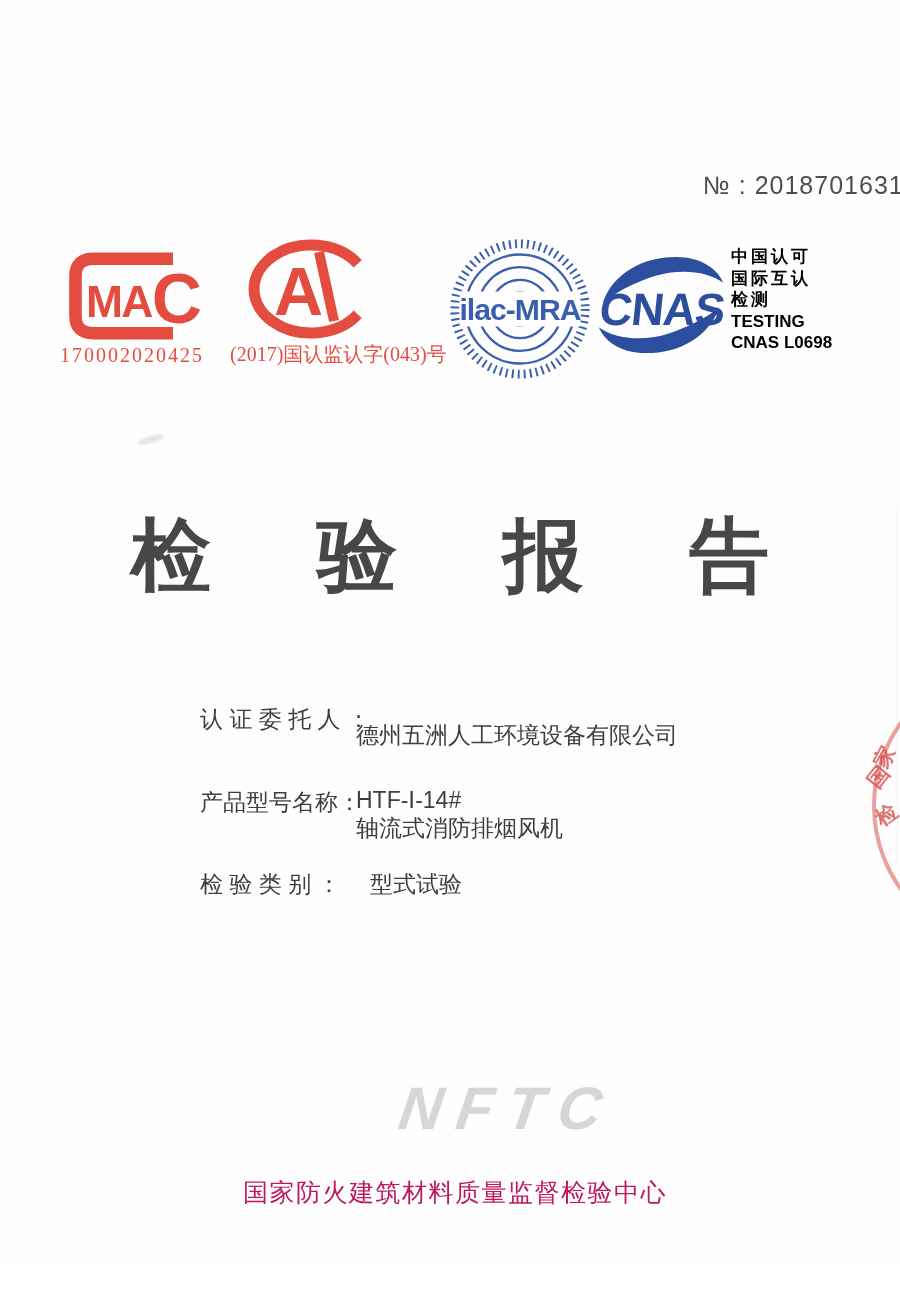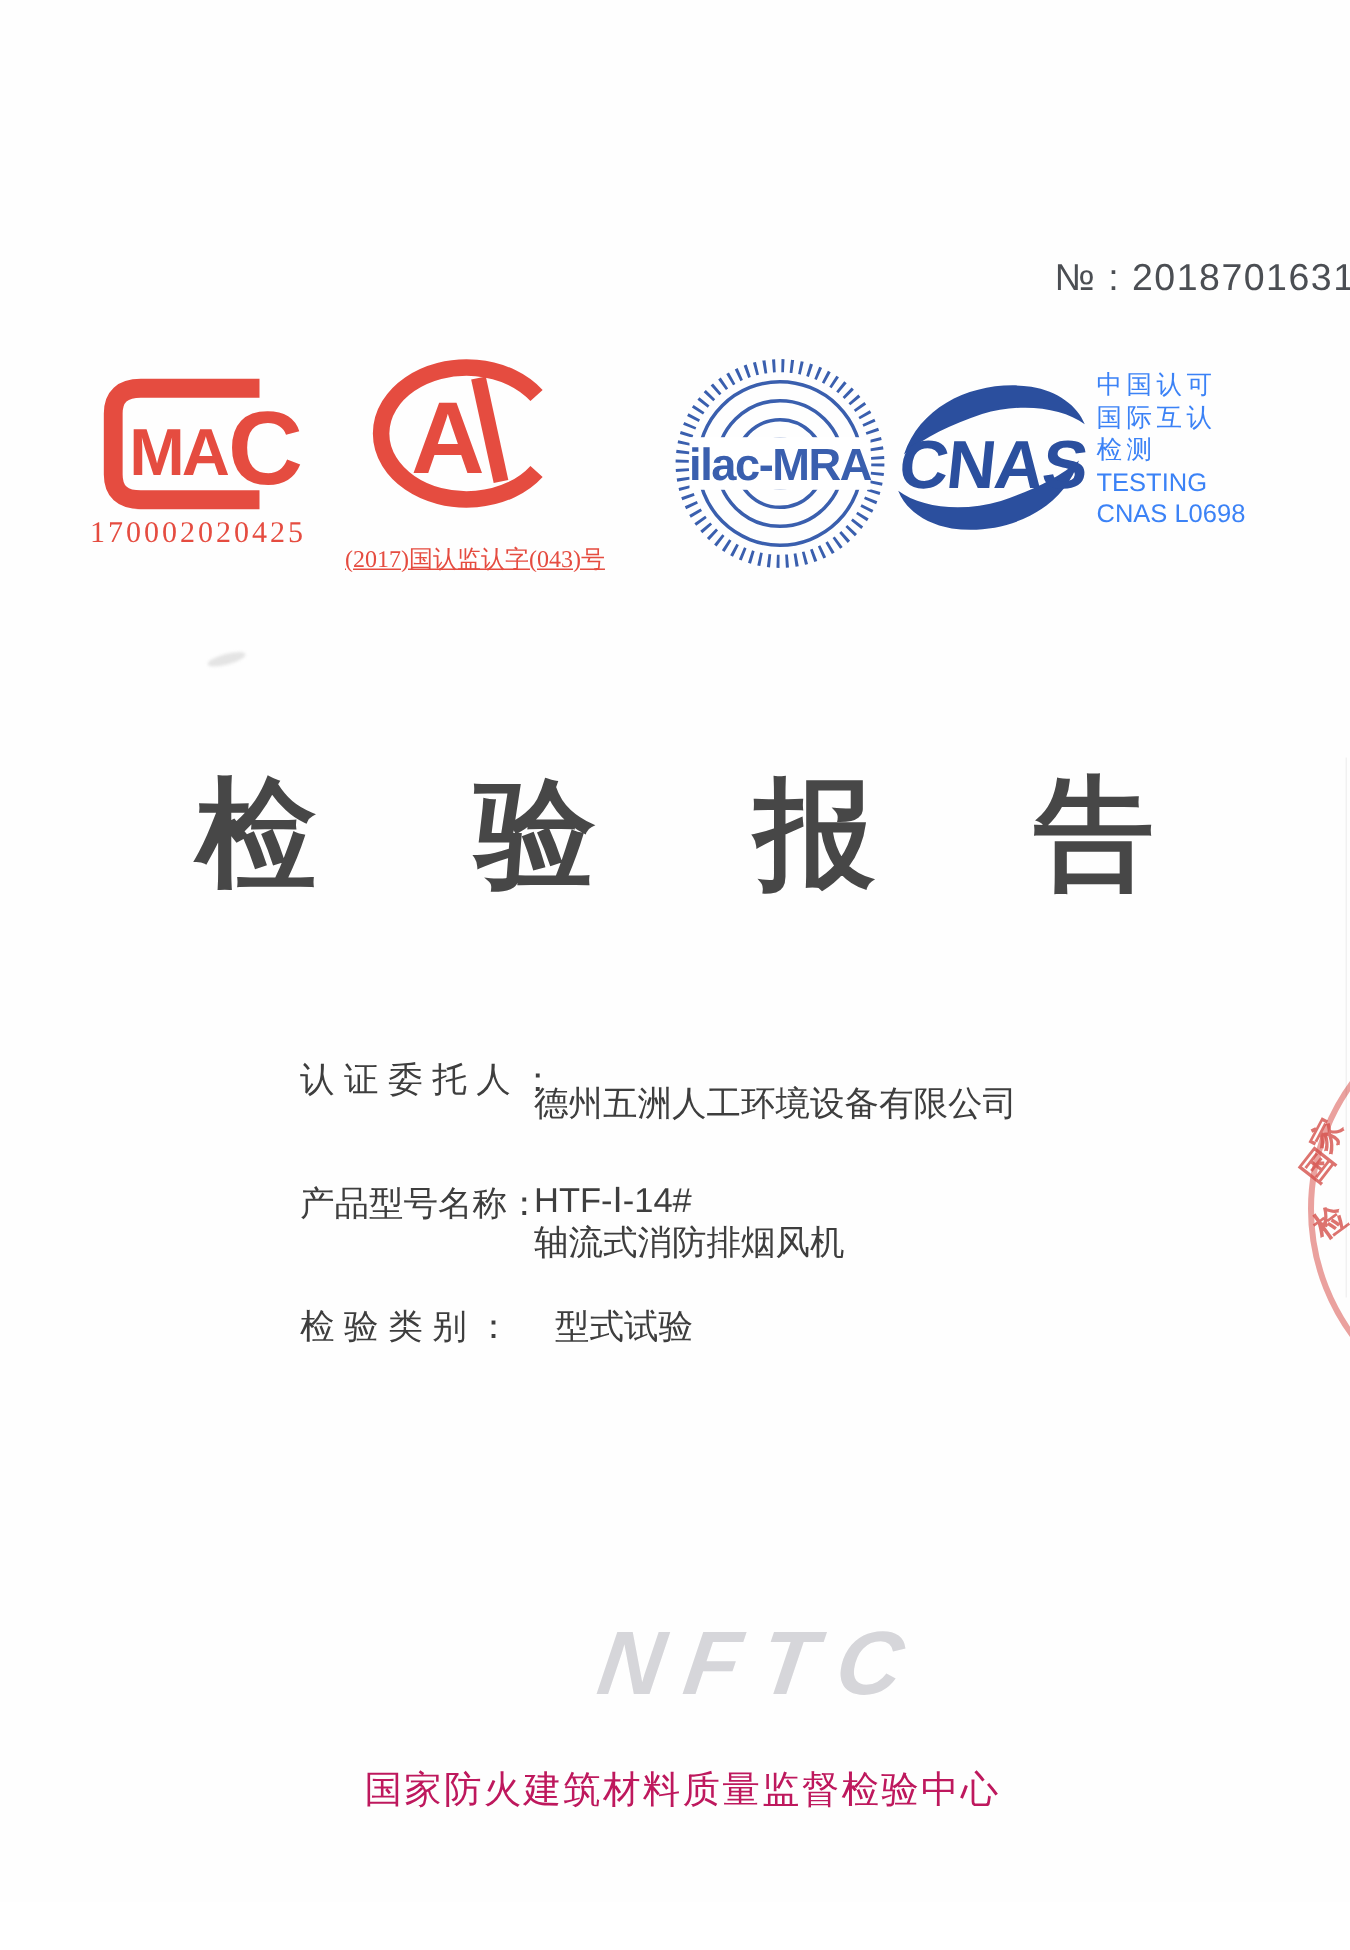--- a/index.html
+++ b/index.html
@@ -5,24 +5,24 @@
   html,body { margin:0; padding:0; background:#ffffff; }
   body { font-family: "Liberation Sans", "DejaVu Sans", sans-serif; }
   .page { position:relative; width:900px; height:1268px; background:#fefefe; overflow:hidden; }
 
   .report-no { position:absolute; left:703px; top:171px; font-size:25px; color:#4b4e53; letter-spacing:1px; white-space:nowrap; }
 
   
   .cma-block { position:absolute; left:60px; top:249px; width:142px; text-align:center; color:var(--logo_red); }
   .cma-num { margin-top:1px; font-family:"Liberation Serif", serif; font-size:20px; letter-spacing:2px; color:var(--logo_red); white-space:nowrap; }
   .cal-block { position:absolute; left:230px; top:239px; width:166px; text-align:center; color:var(--logo_red); }
-  .cal-caption { margin-top:24px; font-family:"Liberation Serif", serif; font-size:16px; color:var(--logo_red); white-space:nowrap;text-decoration:underline; }
+  .cal-caption { margin-top:2px; font-family:"Liberation Serif", serif; font-size:20px; color:var(--logo_red); white-space:nowrap; }
   .ilac-block { position:absolute; left:447px; top:236px; color:var(--ilac_blue); }
   .cnas-block { position:absolute; left:591px; top:251px; color:var(--cnas_blue); }
-  .cnas-caption { position:absolute; left:731px; top:246px; font-size:17px; font-weight:normal; color:#3b82f6; line-height:21.5px; }
+  .cnas-caption { position:absolute; left:731px; top:246px; font-size:17px; font-weight:bold; color:#000000; line-height:21.5px; }
   .cnas-caption .zh { letter-spacing:3px; }
   .cnas-caption div { white-space:nowrap; }
 
   .title { position:absolute; left:0; right:0; top:503px; margin:0; text-align:center; font-size:80px; font-weight:bold; color:#474747; letter-spacing:42px; padding-left:42px; white-space:nowrap; }
 
   .field-label, .field-value { position:absolute; font-size:23px; color:#3e3e3e; white-space:nowrap; }
   .f1-label { left:200px; top:704px; }
   .f1-value { left:356px; top:720px;font-family:Liberation Serif, serif; }
   .f2-label { left:200px; top:787px; }
   .f2-value { left:356px; top:787px; }

